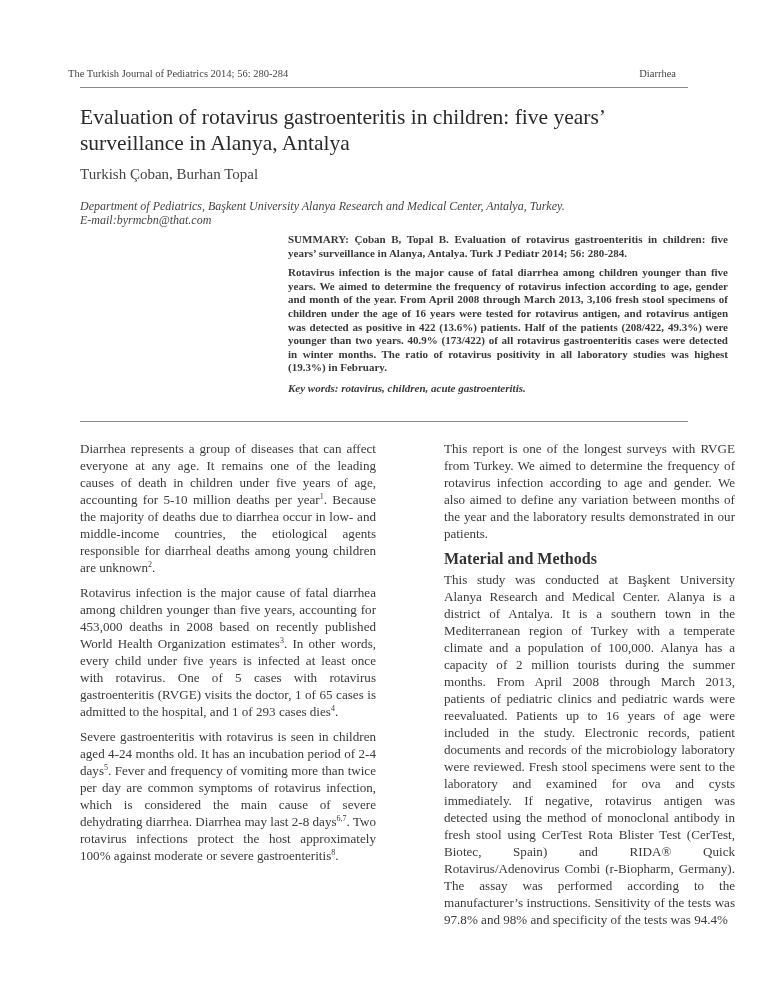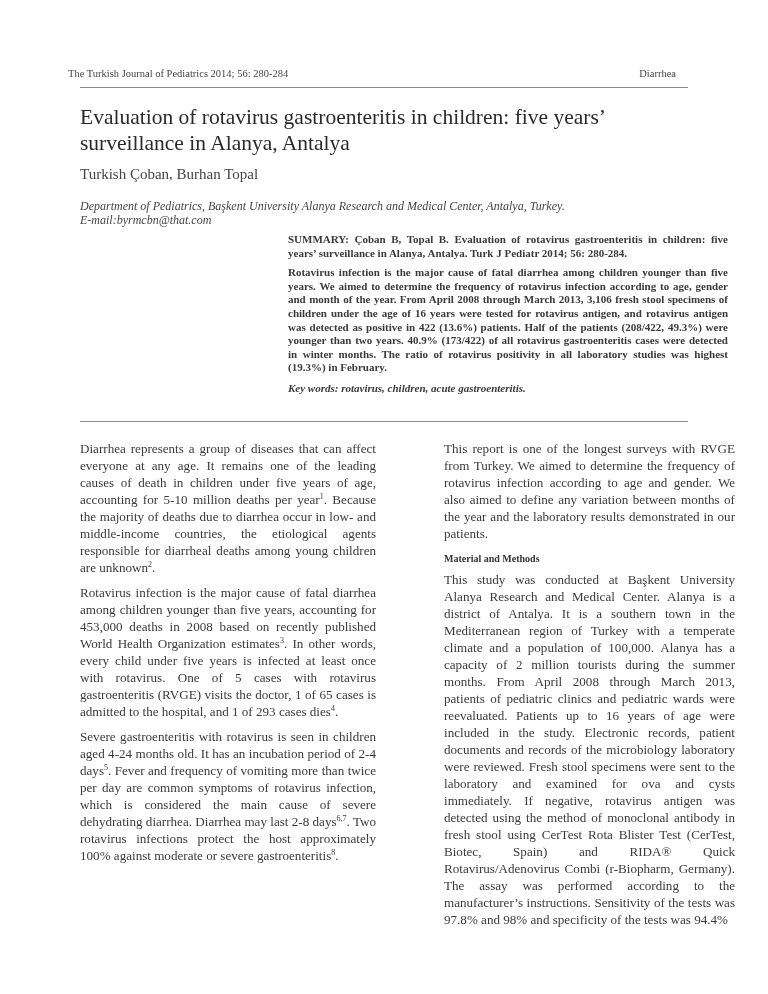--- a/index.html
+++ b/index.html
@@ -16,21 +16,21 @@
 
   .summary { position: absolute; left: 248px; top: 233px; width: 440px; font-size: 11px; font-weight: bold; line-height: 13.6px; color: #3a3a3a; text-align: justify; margin-left: 40px; }
   .summary p { margin: 0 0 6px 0; }
   .summary .kw { font-style: italic; font-weight: bold; margin-top: 7px; }
   .rule-bottom { position: absolute; left: 80px; top: 421px; width: 608px; height: 1px; background: #8a8a8a; }
 
   .col { position: absolute; top: 440px; width: 296px; font-size: 13.1px; line-height: 17px; color: #3a3a3a; text-align: justify; }
   .col-left { left: 80px; }
   .col-right { left: 398px; width: 291px; margin-left: 46px; }
   .col p { margin: 0 0 8px 0; }
-  .col h2 { font-size: 10px; font-weight: bold; margin: 0 0 4px 0; color: #333; }
+  .col h2 { font-size: 16px; font-weight: bold; margin: 0 0 4px 0; color: #333; }
   sup { font-size: 8px; line-height: 0; }
 </style>
 </head>
 <body>
 
 <div class="page serif">
 
   <div class="running-head">
     <span>The Turkish Journal of Pediatrics 2014; 56: 280-284</span>
     <span>Diarrhea</span>

